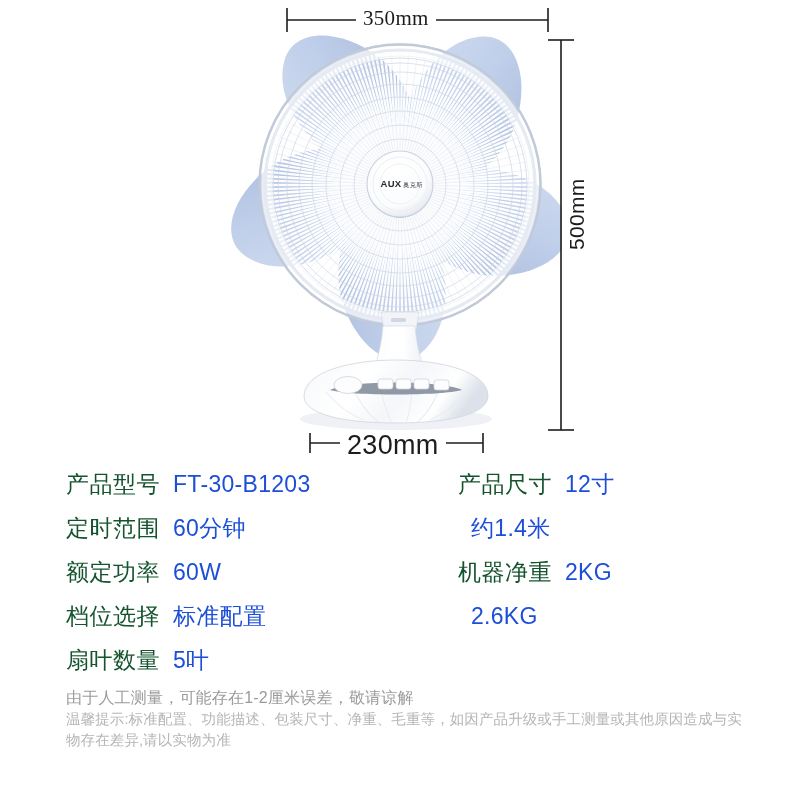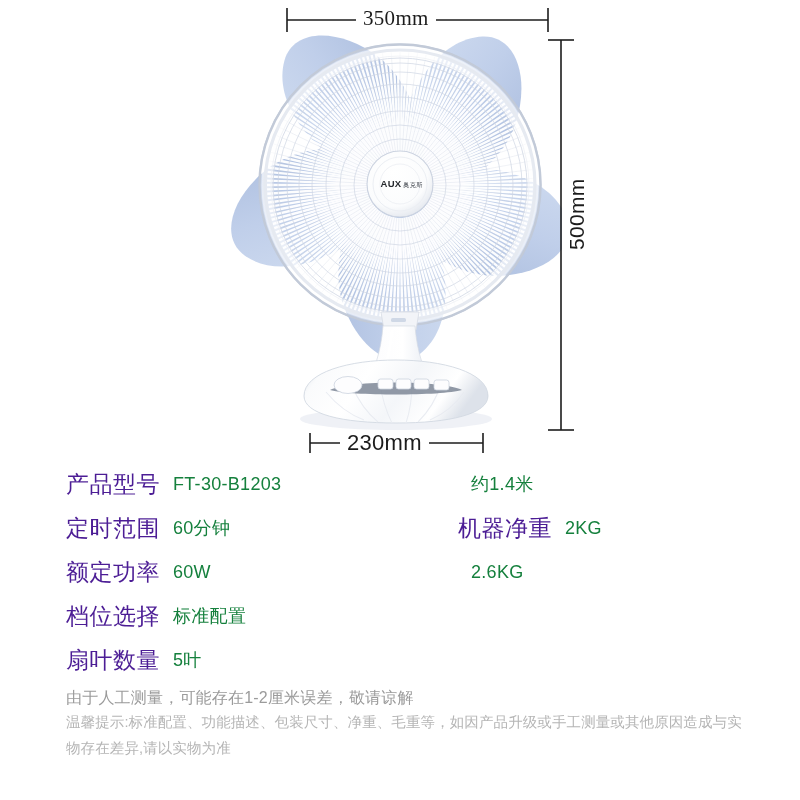--- a/index.html
+++ b/index.html
@@ -32,21 +32,21 @@
     letter-spacing: 0.3px;
     white-space: nowrap;
     background: #ffffff;
     padding: 0 7px;
   }
   #dim-width-label {
     left: 356px; top: 6px; font-family: Liberation Serif, serif;
   }
   #dim-base-label {
     left: 340px; top: 430px;
-    font-size: 22px;
+    font-size: 27px;
   }
   #dim-height-label {
     left: 548px; top: 216px;
     transform: rotate(-90deg);
     transform-origin: 27px 13px;
     padding: 3px 6px;
   }
 
   
   #spec-table {
@@ -57,46 +57,46 @@
   .spec-col { position: absolute; top: 0; }
   #spec-col-left  { left: 66px; }
   #spec-col-right { left: 458px; }
   .spec-row {
     height: 44px;
     display: flex;
     align-items: center;
     white-space: nowrap;
   }
   .spec-label {
-    color: #4c1d95;
+    color: #14532d;
     font-size: 23px;
     letter-spacing: 0.5px;
   }
   .spec-value {
-    color: #15803d;
-    font-size: 18px;
+    color: #1d4ed8;
+    font-size: 23px;
     margin-left: 13px;
     letter-spacing: 0.3px;
   }
 
   
   #notes {
     position: absolute;
     left: 66px; top: 688px;
     width: 700px;
   }
   #note-measure {
     color: #9b9b9b;
     font-size: 16px;
     letter-spacing: 0.2px;
   }
   #note-tip {
     color: #b5b5b5;
     font-size: 14.5px;
-    line-height: 26px;
+    line-height: 21px;
     letter-spacing: 0.1px;
     width: 690px;
   }
 </style>
 </head>
 <body>
 
 <div id="product-area">
 
   <svg id="fan-svg" width="800" height="455" viewBox="0 0 800 455">
@@ -556,20 +556,24 @@
       <span class="spec-value">标准配置</span>
     </div>
     <div class="spec-row">
       <span class="spec-label">扇叶数量</span>
       <span class="spec-value">5叶</span>
     </div>
   </div>
 
   <div class="spec-col" id="spec-col-right">
     <div class="spec-row">
+      <span class="spec-label">产品尺寸</span>
+      <span class="spec-value">12寸</span>
+    </div>
+    <div class="spec-row">
       <span class="spec-value">约1.4米</span>
     </div>
     <div class="spec-row">
       <span class="spec-label">机器净重</span>
       <span class="spec-value">2KG</span>
     </div>
     <div class="spec-row">
       <span class="spec-value">2.6KG</span>
     </div>
   </div>

